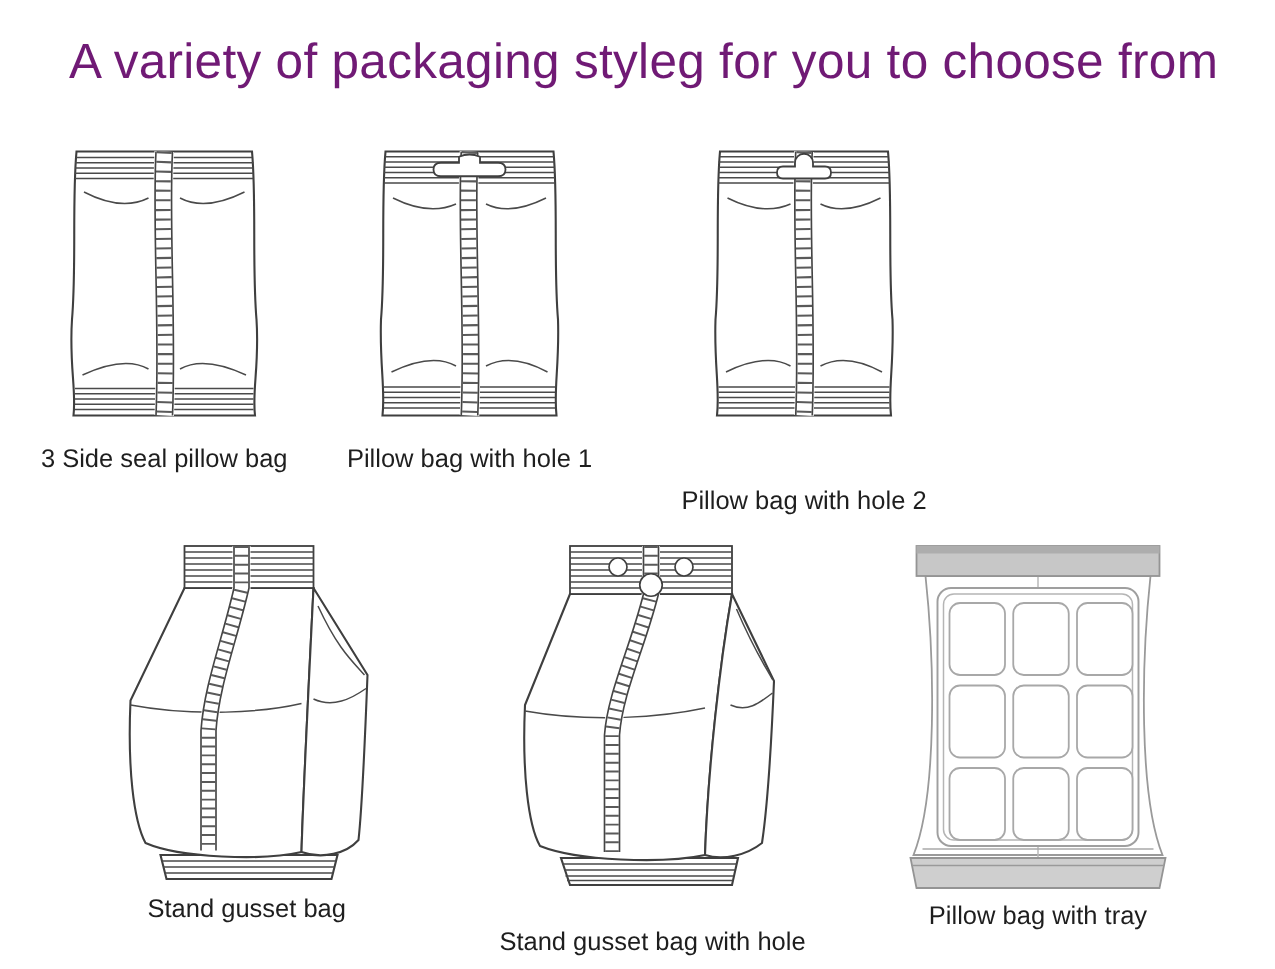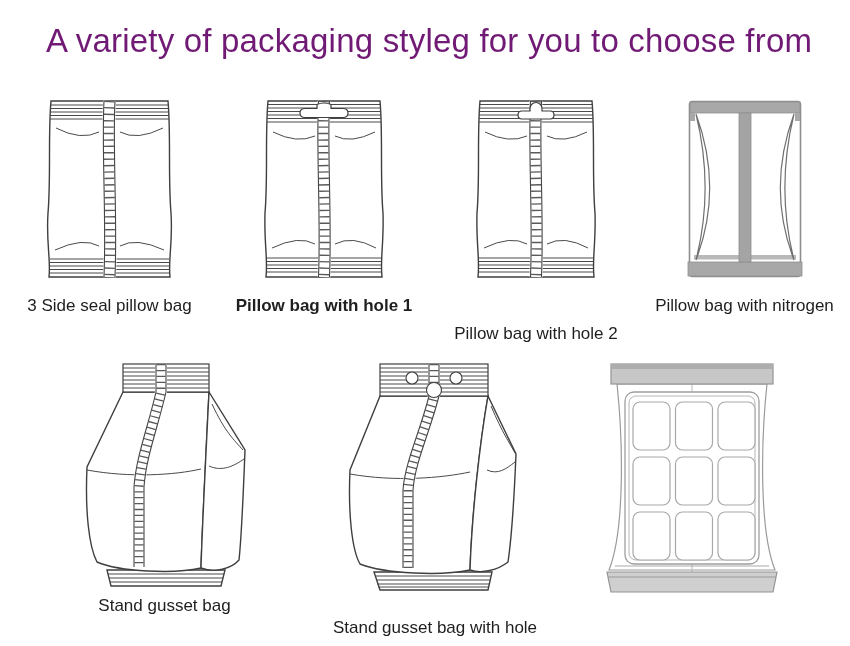--- a/index.html
+++ b/index.html
@@ -11,21 +11,21 @@
     position:absolute; left:46px; top:22px;
     font-size:33px; font-weight:400; letter-spacing:0.2px;
     color:#701a75; white-space:nowrap;
   }
   figure { position:absolute; margin:0; display:flex; flex-direction:column; align-items:center; }
   figure svg { display:block; }
   figcaption {
     font-size:17px; color:#1e1e1e; white-space:nowrap; text-align:center;
   }
   .fig1 { left:12px;  top:98px;  width:195px; }
-  .fig2 { left:234px; top:98px;  width:180px;font-weight:bold; }
+  .fig2 { left:223px; top:98px;  width:180px; }
   .fig3 { left:446px; top:98px;  width:180px;gap:28px; }
   .fig4 { left:652px; top:98px;  width:185px; }
   .fig5 { left:62px;  top:362px; width:205px;justify-content:flex-end; }
   .fig6 { left:330px; top:362px; width:210px; }
   .fig7 { left:588px; top:360px; width:208px; }
   .fig1 figcaption, .fig2 figcaption, .fig3 figcaption, .fig4 figcaption { margin-top:16px; }
   .fig5 figcaption { margin-top:8px; }
   .fig6 figcaption { margin-top:24px; }
   .fig7 figcaption { margin-top:3px; }
   .of   { fill:#ffffff; stroke:#3f3f3f; stroke-width:1.4; }
@@ -75,34 +75,20 @@
       <path class="d" d="M8,160 H122 M8,163.5 H122 M8,167 H122 M8,170.5 H122 M8,174 H122"></path>
       <path class="d" d="M14,34 Q38,46 56,38 M116,34 Q92,46 76,38 M13,150 Q40,137 56,146 M117,150 Q93,137 76,146"></path>
       <path class="wh" d="M65,3 C62.5,50 67.5,120 65,179"></path>
       <path class="rung" d="M65,3 C62.5,50 67.5,120 65,179"></path>
       <path class="rail" d="M59.5,3 C57,50 62,120 59.5,179 M70.5,3 C68,50 73,120 70.5,179"></path>
       <path d="M51,13 L59,13 L59,10.5 A6,6 0 0 1 71,10.5 L71,13 L79,13 Q83,13 83,17 Q83,21 79,21 L51,21 Q47,21 47,17 Q47,13 51,13 Z" fill="#ffffff" stroke="#3f3f3f" stroke-width="1.2"></path>
     </svg>
     <figcaption>Pillow bag with hole 2</figcaption>
   </figure>
 
-  <figure class="fig4">
-    <svg width="118" height="182" viewBox="0 0 118 182">
-      <rect x="3.5" y="3.5" width="111" height="175" rx="3" fill="#ffffff" stroke="#8e8e8e" stroke-width="1.6"></rect>
-      <rect x="4" y="4" width="110" height="11" fill="#a8a8a8" stroke="#8e8e8e" stroke-width="0.8"></rect>
-      <rect x="4" y="15" width="5" height="8" fill="#a8a8a8"></rect>
-      <rect x="109" y="15" width="5" height="8" fill="#a8a8a8"></rect>
-      <rect x="8" y="157" width="102" height="4.5" fill="#b9b9b9"></rect>
-      <rect x="2" y="164" width="114" height="14" fill="#a8a8a8" stroke="#8e8e8e" stroke-width="0.8"></rect>
-      <rect x="53" y="15" width="12" height="149" fill="#a4a4a4" stroke="#8e8e8e" stroke-width="0.8"></rect>
-      <path d="M10,16 C28,65 28,115 10,162 M10,16 C22,65 22,115 10,162" fill="none" stroke="#6f6f6f" stroke-width="1.2"></path>
-      <path d="M108,16 C90,65 90,115 108,162 M108,16 C96,65 96,115 108,162" fill="none" stroke="#6f6f6f" stroke-width="1.2"></path>
-    </svg>
-    <figcaption>Pillow bag with nitrogen</figcaption>
-  </figure>
 
   <figure class="fig5">
     <svg width="180" height="226" viewBox="0 0 180 226">
       <path class="of" d="M32,208 L150,208 L146,224 L36,224 Z"></path>
       <path class="d" d="M33,212 H149 M34,216 H148 M35,220 H147"></path>
       <path class="of" d="M48,30 L12,105 C10,150 14,185 22,200 C45,210 100,212 126,206 C127,170 130,110 134,30 Z"></path>
       <path class="of" d="M134,30 L170,88 C168,140 166,180 164,198 C156,207 140,211 126,206 C127,170 130,110 134,30 Z"></path>
       <path class="d" d="M137,42 C150,70 159,78 168,88"></path>
       <path class="d" d="M12,108 C55,116 100,113 126,107 M134,104 C147,110 159,104 169,97"></path>
       <rect x="48" y="2" width="86" height="28" fill="#ffffff" stroke="#3f3f3f" stroke-width="1.2"></rect>
@@ -150,15 +136,16 @@
           <rect x="78.5" y="42" width="37" height="48" rx="7"></rect>
           <rect x="121" y="42" width="37" height="48" rx="7"></rect>
         <rect x="36" y="97" width="37" height="48" rx="7"></rect>
           <rect x="78.5" y="97" width="37" height="48" rx="7"></rect>
           <rect x="121" y="97" width="37" height="48" rx="7"></rect>
         <rect x="36" y="152" width="37" height="48" rx="7"></rect>
           <rect x="78.5" y="152" width="37" height="48" rx="7"></rect>
           <rect x="121" y="152" width="37" height="48" rx="7"></rect>
       </g>
     </svg>
+    <figcaption>Pillow bag with tray</figcaption>
   </figure>
 
 </div>
 
 </body></html>

